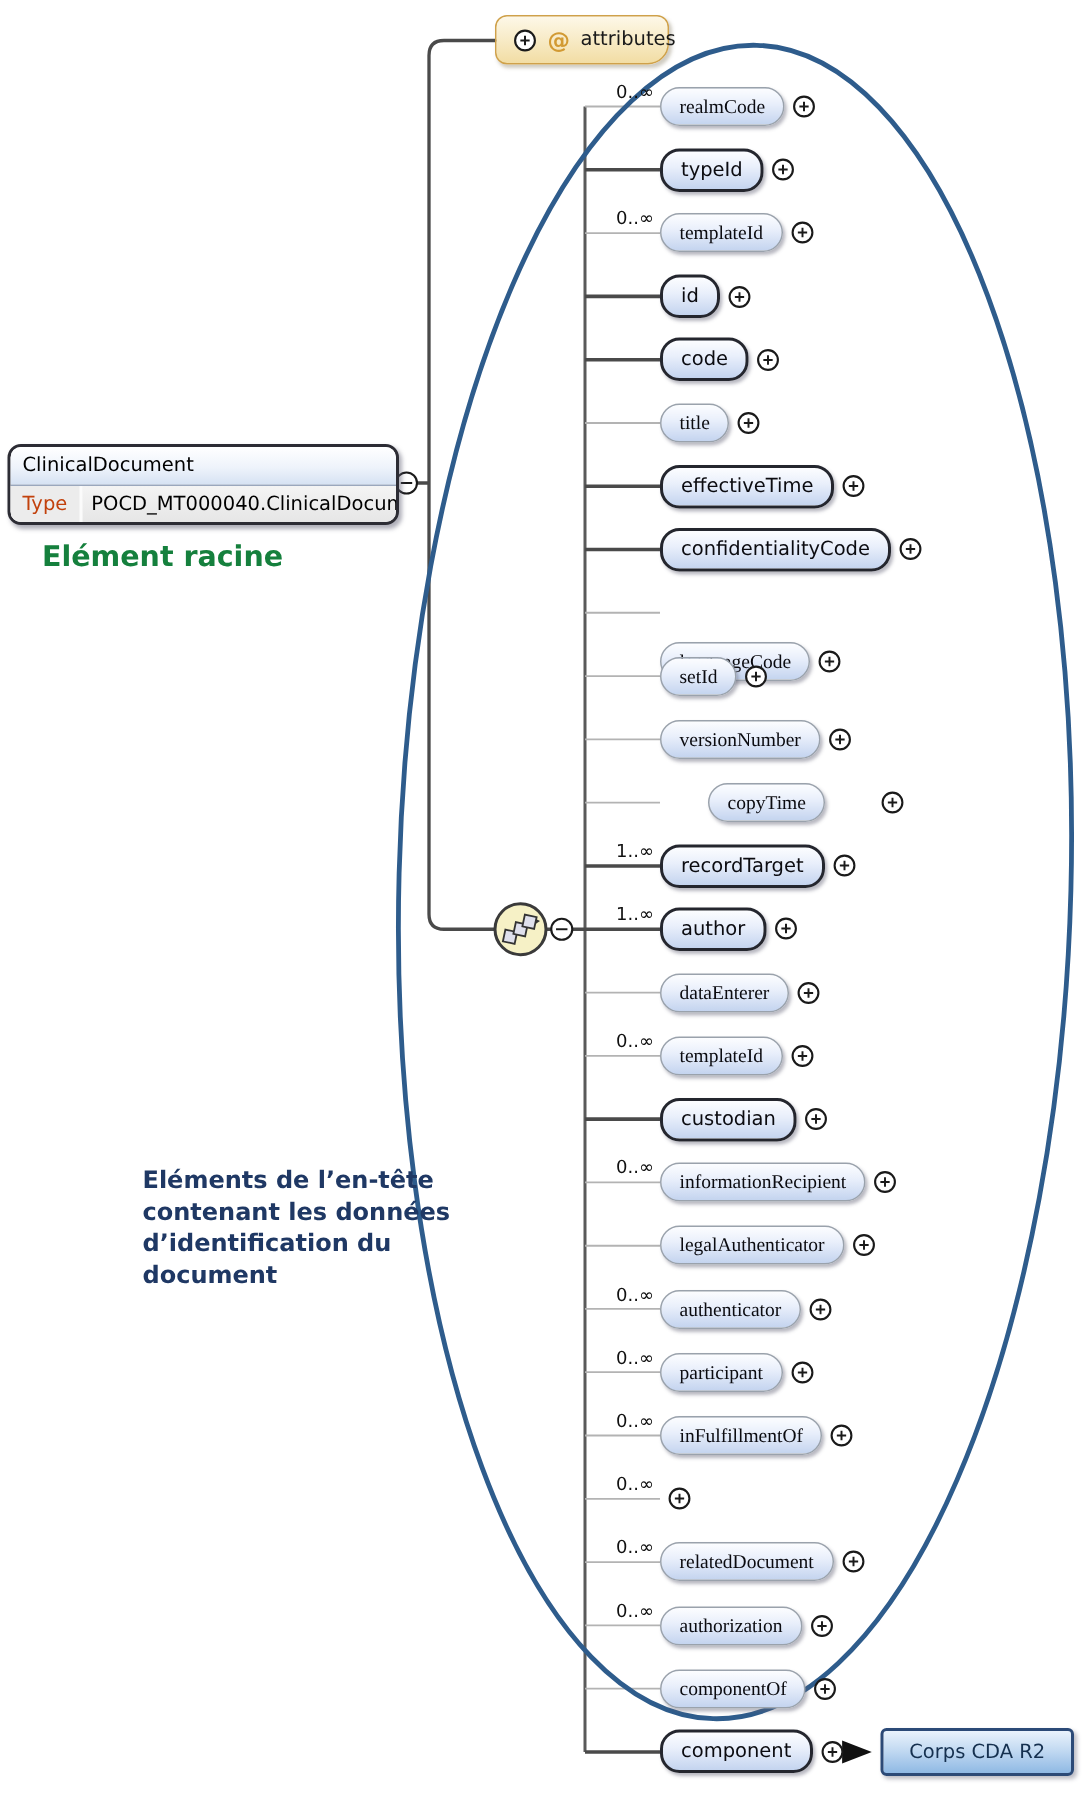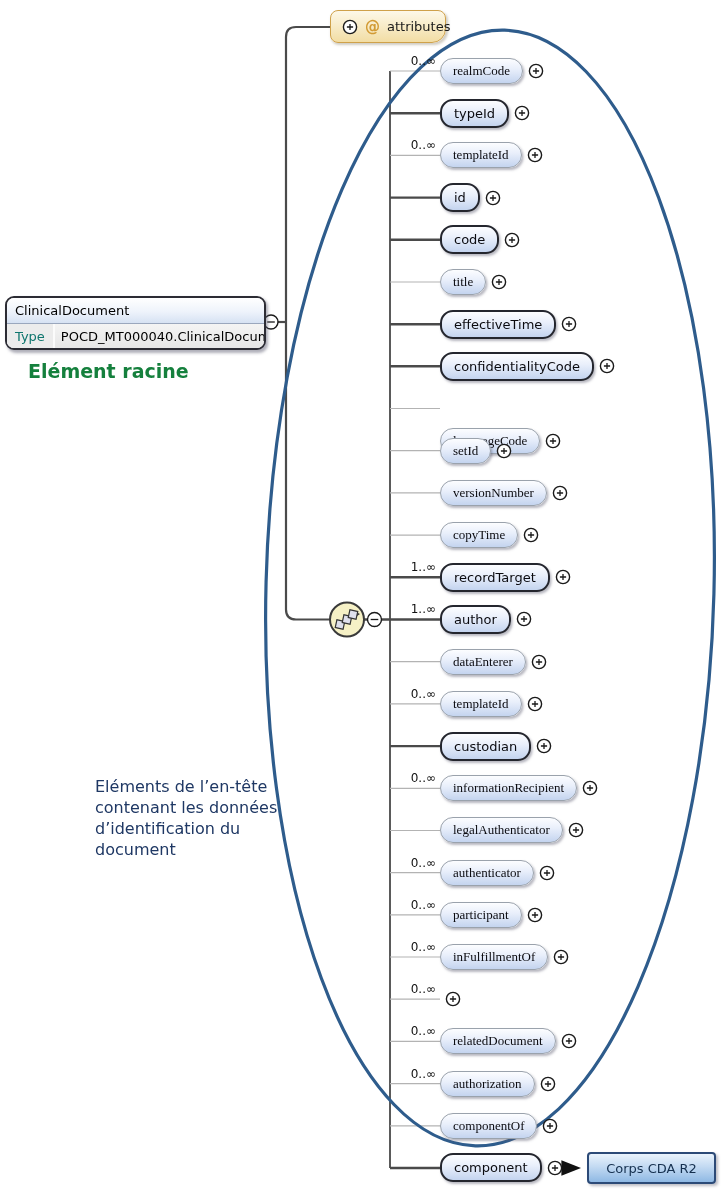--- a/index.html
+++ b/index.html
@@ -32,28 +32,28 @@
   
   #root-box{position:absolute;left:5px;top:296px;width:257px;border:2px solid #2c2c34;
         border-radius:9px;overflow:hidden;background:#fff;
         box-shadow:2px 2.5px 3px rgba(95,95,115,.5);}
   #root-box .hdr{height:25px;display:flex;align-items:center;padding:0 8px;
         background:linear-gradient(180deg,#ffffff 0%,#eef3fb 55%,#d6e2f3 100%);
         border-bottom:1px solid #9aa7bd;font-size:13px;color:#000;}
   #root-box .bdy{display:flex;height:24px;align-items:stretch;
         background:linear-gradient(180deg,#f4f4f4 0%,#e6e6e6 100%);}
   #root-box .tcell{display:flex;align-items:center;padding:0 8px;background:#ececec;
-        border-right:2px solid #fbfbfb;font-size:13px;color:#0f766e;}
+        border-right:2px solid #fbfbfb;font-size:13px;color:#c2410c;}
   #root-box .vcell{display:flex;align-items:center;padding:0 6px;font-size:13px;color:#000;
         white-space:nowrap;}
 
   .caption-root{position:absolute;left:28px;top:360px;font-size:19px;font-weight:bold;
         color:#15803d;}
   .caption-header{position:absolute;left:95px;top:776px;width:207px;font-size:16px;
-        font-weight:normal;line-height:1.32;color:#1f3864;}
+        font-weight:bold;line-height:1.32;color:#1f3864;}
 
   
   #body-box{position:absolute;left:587px;top:1152px;width:129px;height:32px;
         border:2px solid #2c4a77;border-radius:4px;box-sizing:border-box;
         background:linear-gradient(180deg,#eaf3fc 0%,#c3daf2 45%,#8fb9e4 100%);
         display:flex;align-items:center;justify-content:center;
         font-size:13px;color:#15304f;box-shadow:2px 2px 3px rgba(90,90,110,.4);}
 </style>
 </head>
 <body>
@@ -242,21 +242,21 @@
         <div class="row" style="left: 402px; top: 478.92px;">
           <span class="card"></span>
           <div class="ebox opt">
             <span>versionNumber</span>
           </div>
           <span class="plus"><svg width="16" height="16">
               <circle cx="8" cy="8" r="6.6" fill="#fff" stroke="#1a1a1a" stroke-width="1.4"></circle>
               <path d="M8 4.9V11.1M4.9 8H11.1" stroke="#1a1a1a" stroke-width="1.3"></path>
             </svg></span>
         </div>
-        <div class="row" style="left: 402px; top: 521.112px;">
+        <div class="row" style="left: 402px; top: 521.112px; gap: 32px;">
           <span class="card"></span>
           <div class="ebox opt">
             <span>copyTime</span>
           </div>
           <span class="plus"><svg width="16" height="16">
               <circle cx="8" cy="8" r="6.6" fill="#fff" stroke="#1a1a1a" stroke-width="1.4"></circle>
               <path d="M8 4.9V11.1M4.9 8H11.1" stroke="#1a1a1a" stroke-width="1.3"></path>
             </svg></span>
         </div>
         <div class="row" style="left: 402px; top: 563.304px;">

